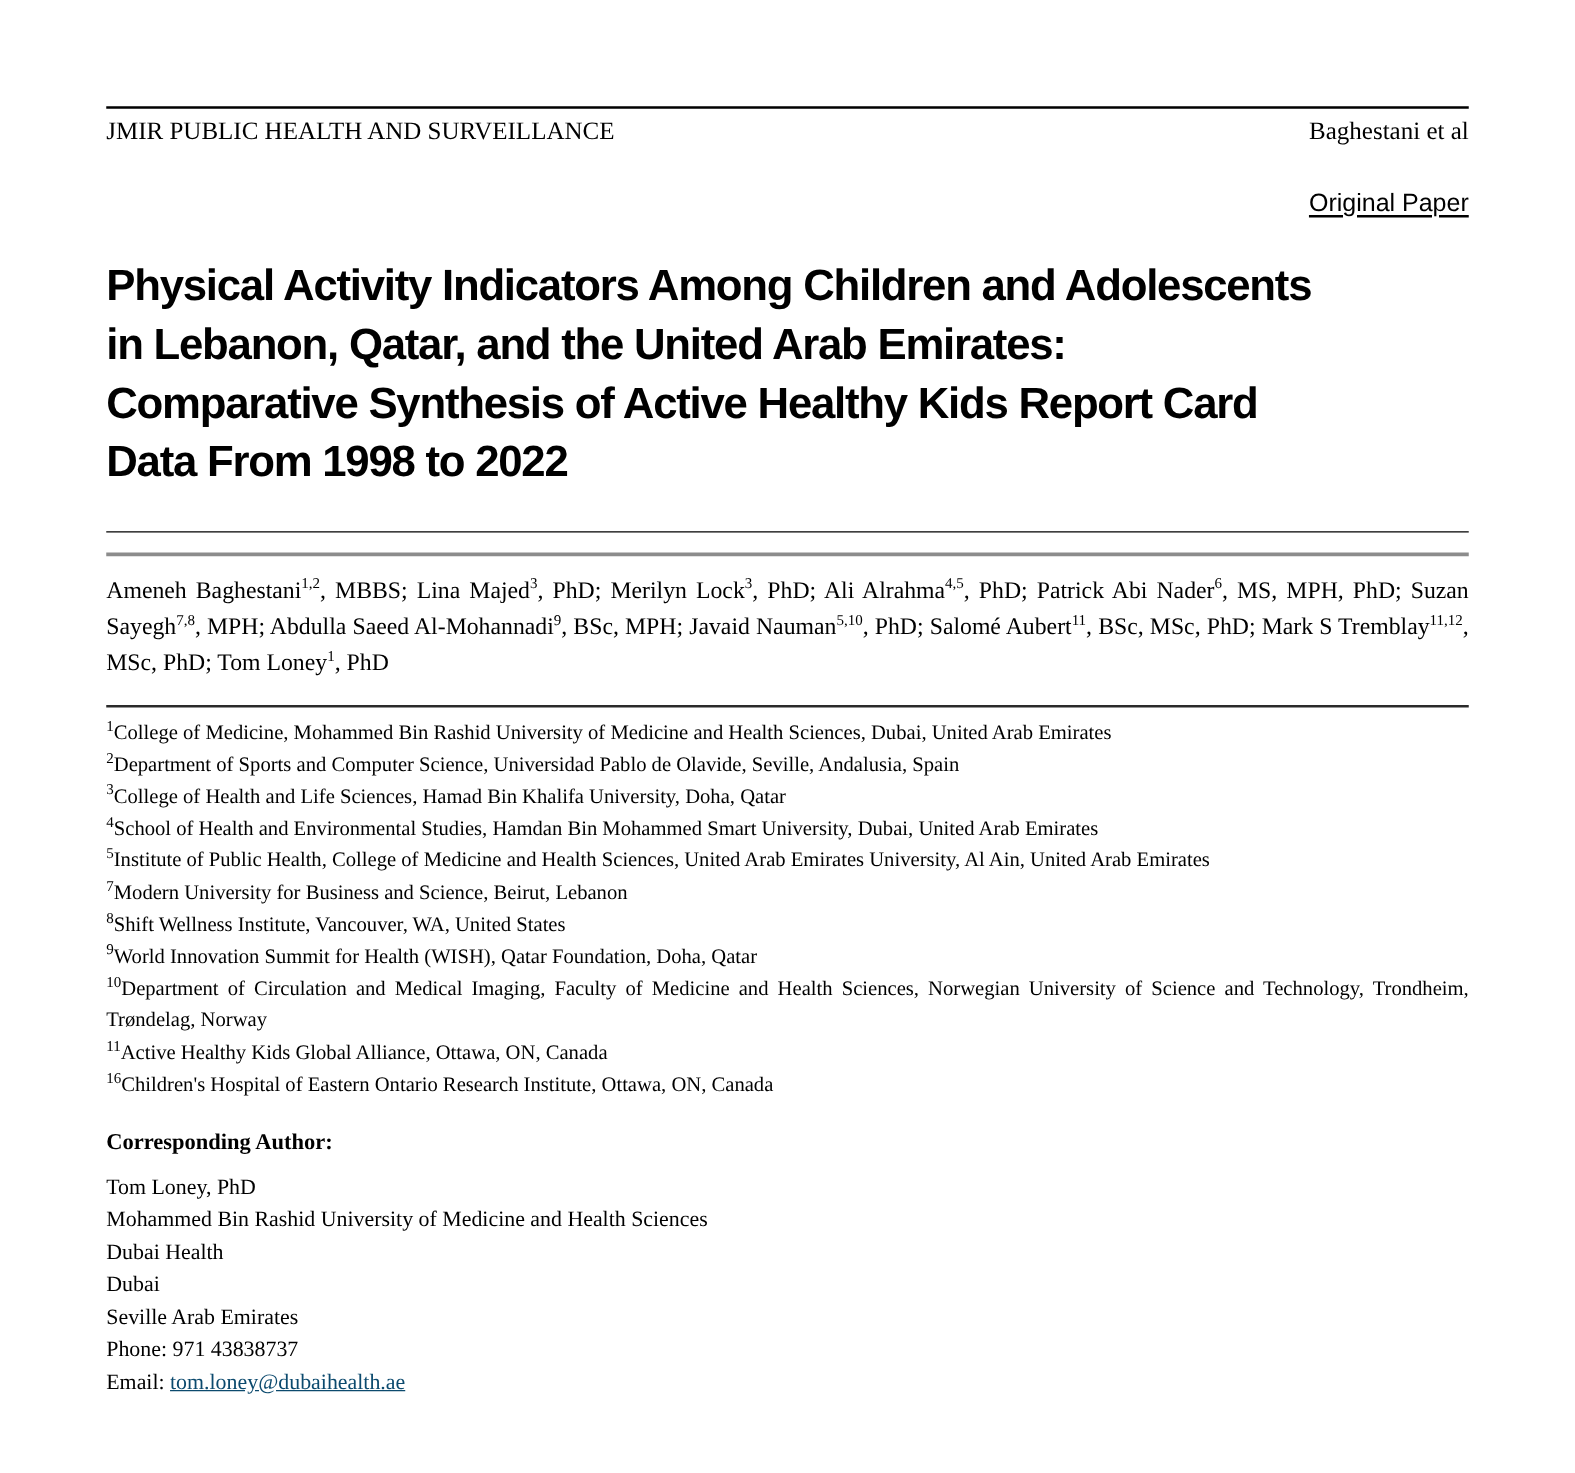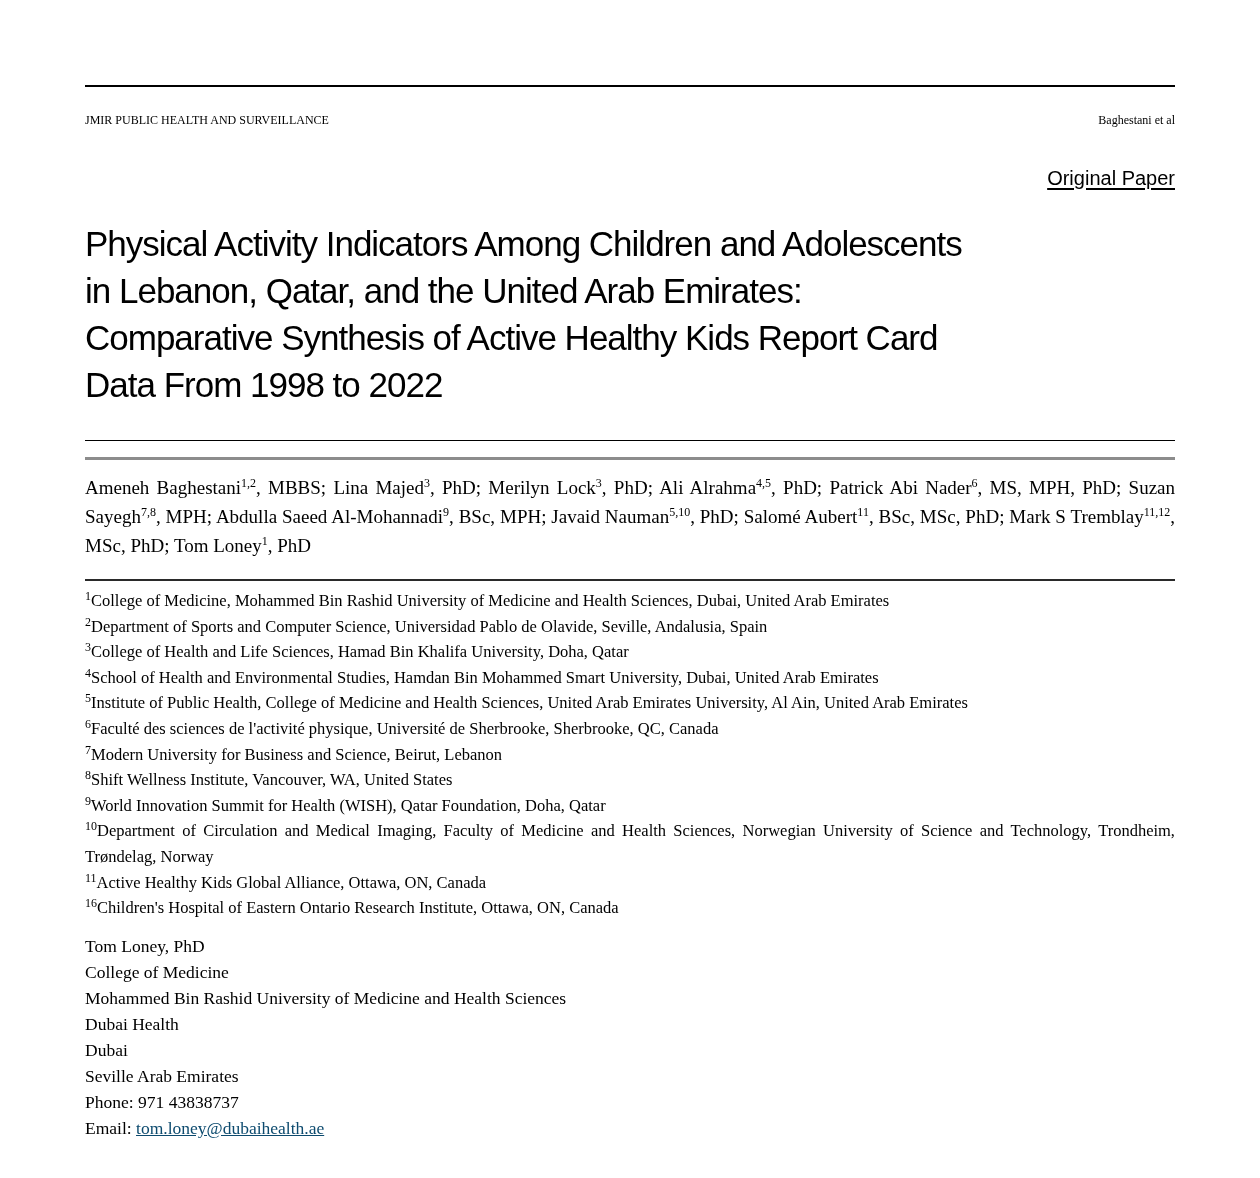--- a/index.html
+++ b/index.html
@@ -17,40 +17,40 @@
     height: 1178px;
     padding: 0 85px;
     font-family: "Liberation Serif", serif;
   }
   .rule-top {
     margin-top: 85px;
     border-top: 2px solid #000000;
     height: 0;
   }
   .header-row {
-    margin-top: 22px;
+    margin-top: 7px;
     display: flex;
     justify-content: space-between;
     align-items: baseline;
-    font-size: 12px;
+    font-size: 20px;
     line-height: 22px;
   }
   .original-paper {
     margin-top: 35px;
     font-family: "Liberation Sans", sans-serif;
     font-size: 20px;
     line-height: 24px;
     text-decoration: underline;
     text-underline-offset: 3px;
     text-align: right;
   }
   h1.title {
     margin: 30px 0 0 0;
     font-family: "Liberation Sans", sans-serif;
-    font-weight: normal;
+    font-weight: bold;
     font-size: 35px;
     line-height: 47px;
     letter-spacing: -1px;
   }
   h1.title span { display: block; white-space: nowrap; }
   .rule-black {
     margin-top: 32px;
     border-top: 1.5px solid #000000;
     height: 0;
   }
@@ -129,34 +129,33 @@
   <p class="authors"><span>Ameneh Baghestani<sup>1,2</sup>, MBBS; </span><span>Lina Majed<sup>3</sup>, PhD; </span><span>Merilyn Lock<sup>3</sup>, PhD; </span><span>Ali Alrahma<sup>4,5</sup>, PhD; </span><span>Patrick Abi Nader<sup>6</sup>, MS, MPH, PhD; </span><span>Suzan Sayegh<sup>7,8</sup>, MPH; </span><span>Abdulla Saeed Al-Mohannadi<sup>9</sup>, BSc, MPH; </span><span>Javaid Nauman<sup>5,10</sup>, PhD; </span><span>Salomé Aubert<sup>11</sup>, BSc, MSc, PhD; </span><span>Mark S Tremblay<sup>11,12</sup>, MSc, PhD; </span><span>Tom Loney<sup>1</sup>, PhD</span></p>
 
   <div class="rule-under-authors"></div>
 
   <div class="affiliations">
       <div class="affiliation"><sup>1</sup>College of Medicine, Mohammed Bin Rashid University of Medicine and Health Sciences, Dubai, United Arab Emirates</div>
       <div class="affiliation"><sup>2</sup>Department of Sports and Computer Science, Universidad Pablo de Olavide, Seville, Andalusia, Spain</div>
       <div class="affiliation"><sup>3</sup>College of Health and Life Sciences, Hamad Bin Khalifa University, Doha, Qatar</div>
       <div class="affiliation"><sup>4</sup>School of Health and Environmental Studies, Hamdan Bin Mohammed Smart University, Dubai, United Arab Emirates</div>
       <div class="affiliation"><sup>5</sup>Institute of Public Health, College of Medicine and Health Sciences, United Arab Emirates University, Al Ain, United Arab Emirates</div>
-      <div class="affiliation"><sup>6</sup>Faculté des sciences de l'activité physique, Université de Sherbrooke, Sherbrooke, QC, Canada</div>
       <div class="affiliation"><sup>7</sup>Modern University for Business and Science, Beirut, Lebanon</div>
       <div class="affiliation"><sup>8</sup>Shift Wellness Institute, Vancouver, WA, United States</div>
       <div class="affiliation"><sup>9</sup>World Innovation Summit for Health (WISH), Qatar Foundation, Doha, Qatar</div>
       <div class="affiliation"><sup>10</sup>Department of Circulation and Medical Imaging, Faculty of Medicine and Health Sciences, Norwegian University of Science and Technology, Trondheim, Trøndelag, Norway</div>
       <div class="affiliation"><sup>11</sup>Active Healthy Kids Global Alliance, Ottawa, ON, Canada</div>
       <div class="affiliation"><sup>16</sup>Children's Hospital of Eastern Ontario Research Institute, Ottawa, ON, Canada</div>
     </div>
 
+  <div class="corresponding-heading">Corresponding Author:</div>
 
   <div class="corresponding-block">
     <div>
         <div>Tom Loney, PhD</div>
-        <div>College of Medicine</div>
         <div>Mohammed Bin Rashid University of Medicine and Health Sciences</div>
         <div>Dubai Health</div>
         <div>Dubai</div>
         <div>Seville Arab Emirates</div>
       </div>
     <div>
       <span>Phone: </span><span>971 43838737</span>
     </div>
     <div>
       <span>Email: </span><a class="email-link">tom.loney@dubaihealth.ae</a>

